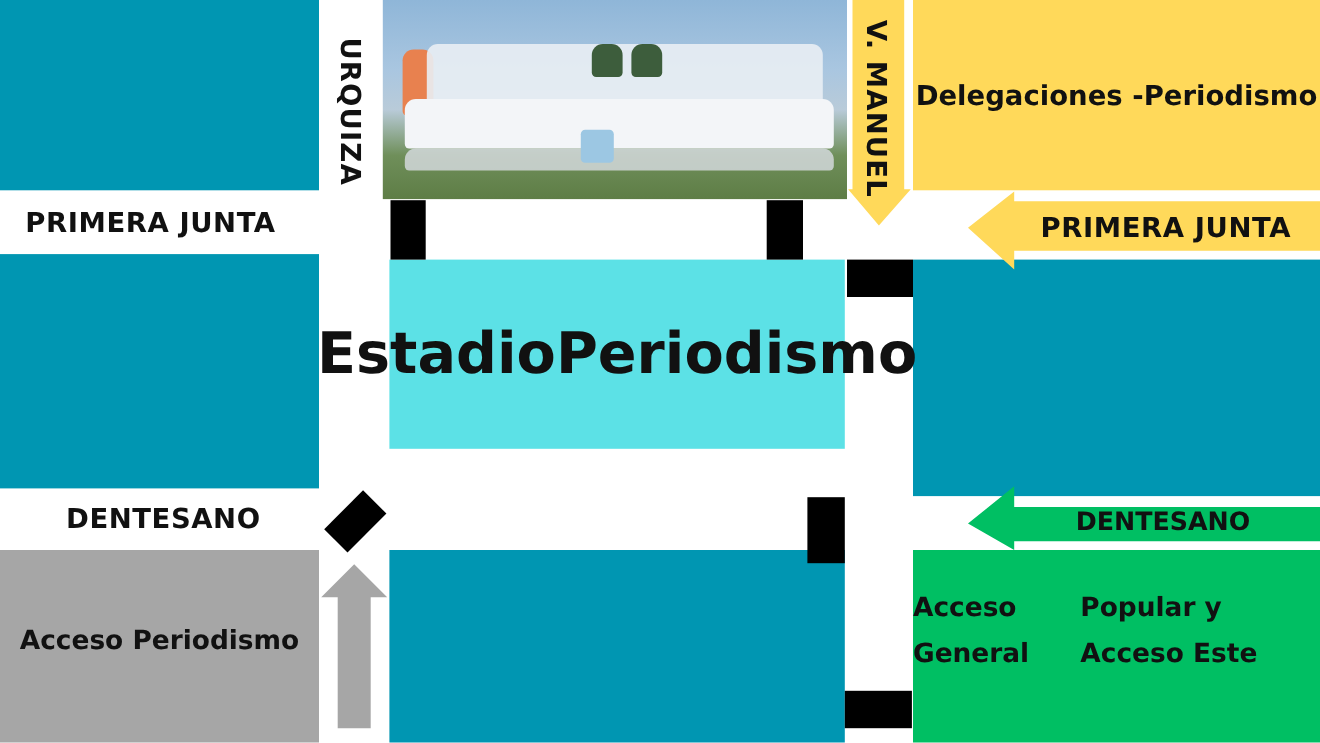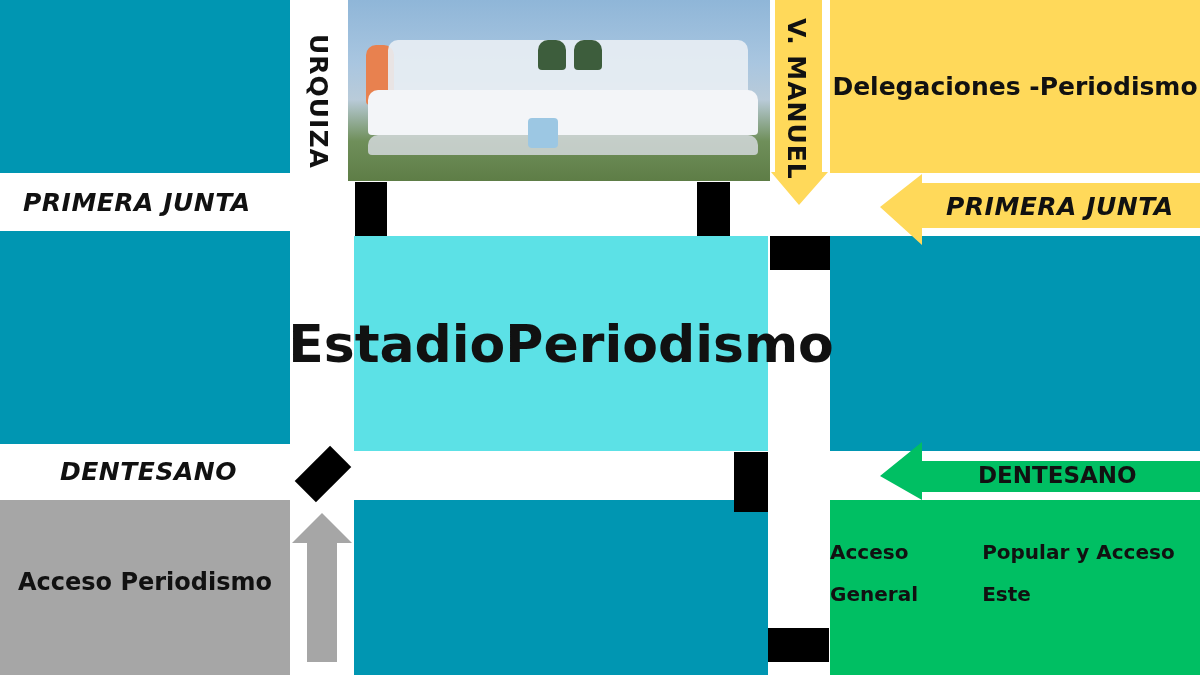--- a/index.html
+++ b/index.html
@@ -8,21 +8,21 @@
   .abs { position:absolute; box-sizing:border-box; }
   .block { position:absolute; }
   .teal { background:#0096b2; }
   .cyan { background:#5ce1e6; }
   .yellow { background:#ffd95a; }
   .green { background:#00bf63; }
   .gray { background:#a6a6a6; }
   .black { background:#000; }
   .label { position:absolute; font-weight:bold; color:#111; white-space:nowrap; }
   .center-text { display:flex; align-items:center; justify-content:center; flex-direction:row; }
-  .street { font-size:25px; letter-spacing:0.5px;font-style:italic; }
+  .street { font-size:25px; letter-spacing:0.5px; }
   .vert { writing-mode:vertical-rl; font-size:25px; font-weight:bold; color:#111; letter-spacing:1px; }
   .photo { position:absolute; left:348px; top:0; width:422px; height:181px; overflow:hidden;
            background:linear-gradient(to bottom, #8fb6d8 0%, #a9c6e0 35%, #b9cbd9 55%, #6f8f5a 78%, #5e7d46 100%); }
   .player { position:absolute; border-radius:10px 10px 4px 4px; }
 </style>
 </head>
 <body>
 
 <div class="block teal" style="left:0;top:0;width:290px;height:173px;"></div>
 <div class="block teal" style="left:0;top:231px;width:290px;height:213px;"></div>
@@ -51,21 +51,21 @@
 
 <svg class="abs" style="left:878px;top:172px;" width="322" height="76">
   <polygon points="2,35 44,2 44,11 322,11 322,56 44,56 44,73" fill="#ffd95a"></polygon>
 </svg>
 <div class="label street" style="left:946px;top:192px;">PRIMERA JUNTA</div>
 
 <div class="label street" style="left:23px;top:188px;">PRIMERA JUNTA</div>
 
 <div class="label vert" style="left:304px;top:34px;">URQUIZA</div>
 
-<div class="block cyan center-text" style="left:354px;top:236px;width:414px;height:215px;font-size:52px;font-weight:bold;color:#111;line-height:78px;">
+<div class="block cyan center-text" style="left:354px;top:236px;width:414px;height:172px;font-size:52px;font-weight:bold;color:#111;line-height:78px;">
   <span>Estadio</span>
   <span>Periodismo</span>
 </div>
 
 <div class="block black" style="left:355px;top:182px;width:32px;height:54px;"></div>
 <div class="block black" style="left:697px;top:182px;width:33px;height:54px;"></div>
 <div class="block black" style="left:770px;top:236px;width:60px;height:34px;"></div>
 <div class="block black" style="left:734px;top:452px;width:34px;height:60px;"></div>
 <div class="block black" style="left:768px;top:628px;width:61px;height:34px;"></div>
 <div class="block black" style="left:298px;top:459px;width:50px;height:30px;transform:rotate(-45deg);"></div>
@@ -73,21 +73,21 @@
 <div class="label street" style="left:60px;top:457px;">DENTESANO</div>
 
 <div class="block gray center-text" style="left:0;top:500px;width:290px;height:175px;font-size:24px;font-weight:bold;color:#111;padding-bottom:12px;box-sizing:border-box;">
   <span>Acceso Periodismo</span>
 </div>
 
 <svg class="abs" style="left:291px;top:512px;" width="62" height="152">
   <polygon points="31,1 61,31 46,31 46,150 16,150 16,31 1,31" fill="#a6a6a6"></polygon>
 </svg>
 
-<div class="block green center-text" style="left:830px;top:500px;width:370px;height:175px;font-size:20px;font-weight:bold;color:#111;line-height:42px;padding-bottom:30px;box-sizing:border-box;">
+<div class="block green center-text" style="left:830px;top:500px;width:370px;height:175px;font-size:24px;font-weight:bold;color:#111;line-height:42px;padding-bottom:30px;box-sizing:border-box;">
   <span>Acceso General</span>
   <span>Popular y Acceso Este</span>
 </div>
 
 <svg class="abs" style="left:878px;top:440px;" width="322" height="62">
   <polygon points="2,36 44,2 44,21 322,21 322,52 44,52 44,60" fill="#00bf63"></polygon>
 </svg>
 <div class="label" style="left:978px;top:462px;font-size:23px;">DENTESANO</div>
 
 </body></html>

